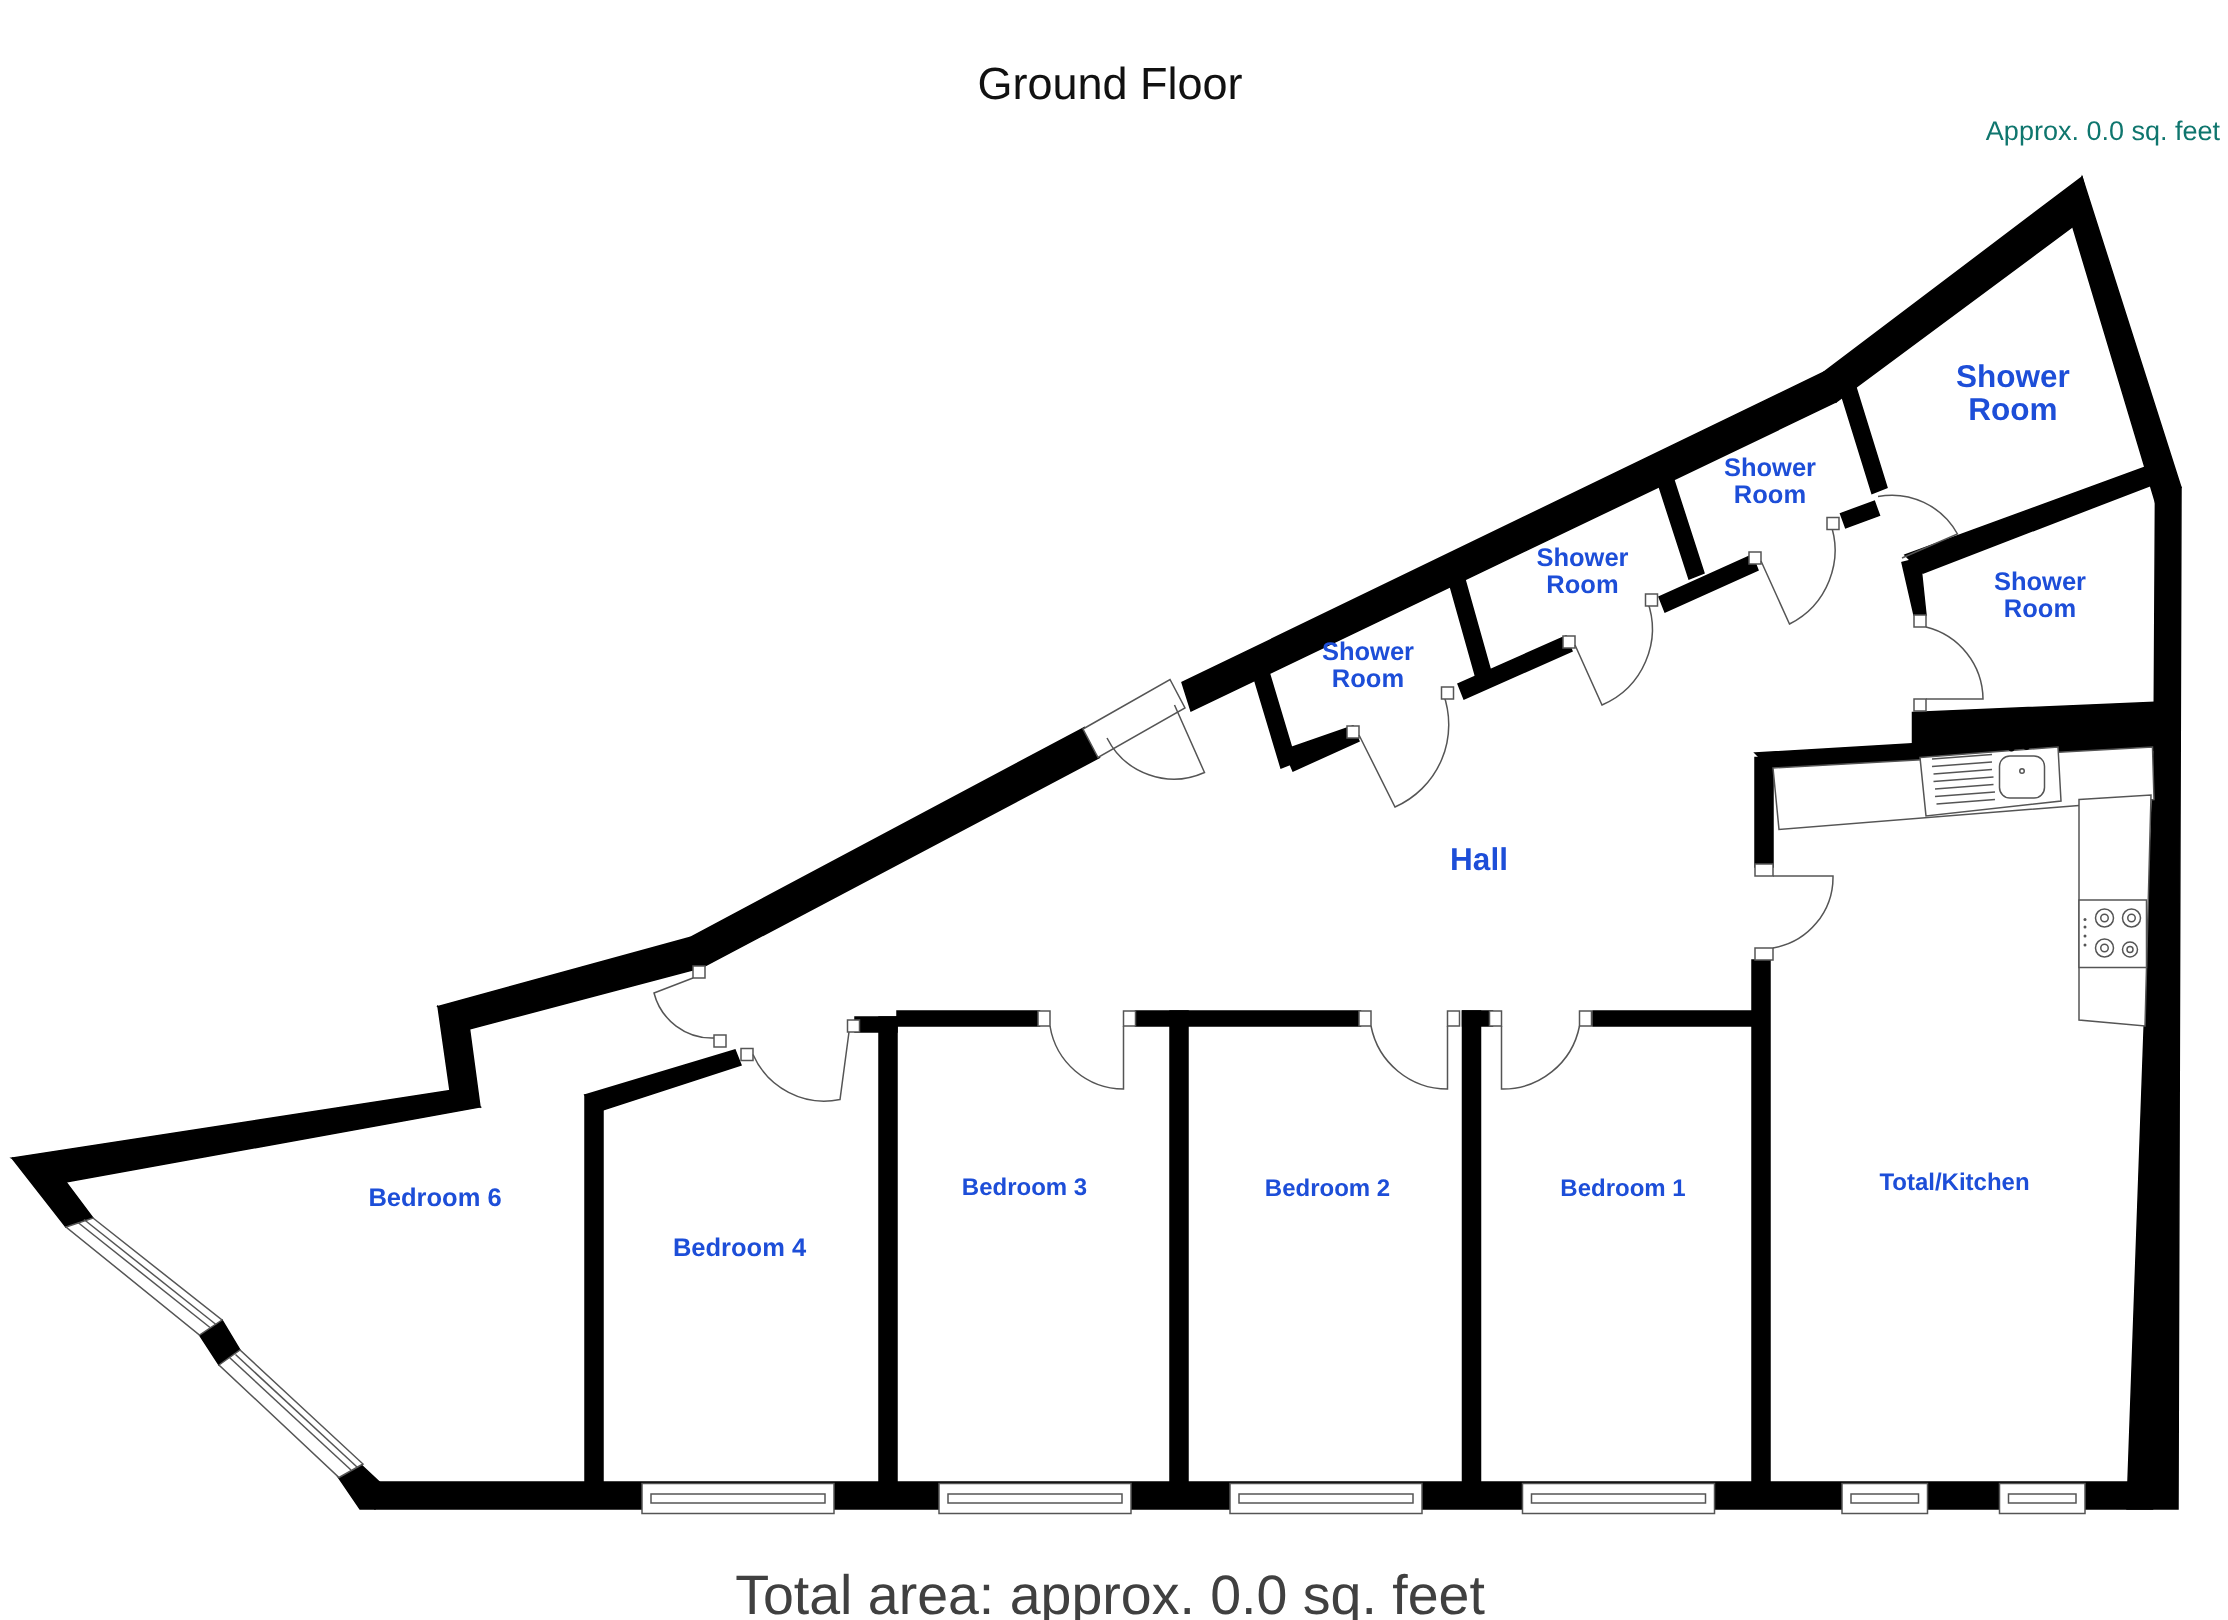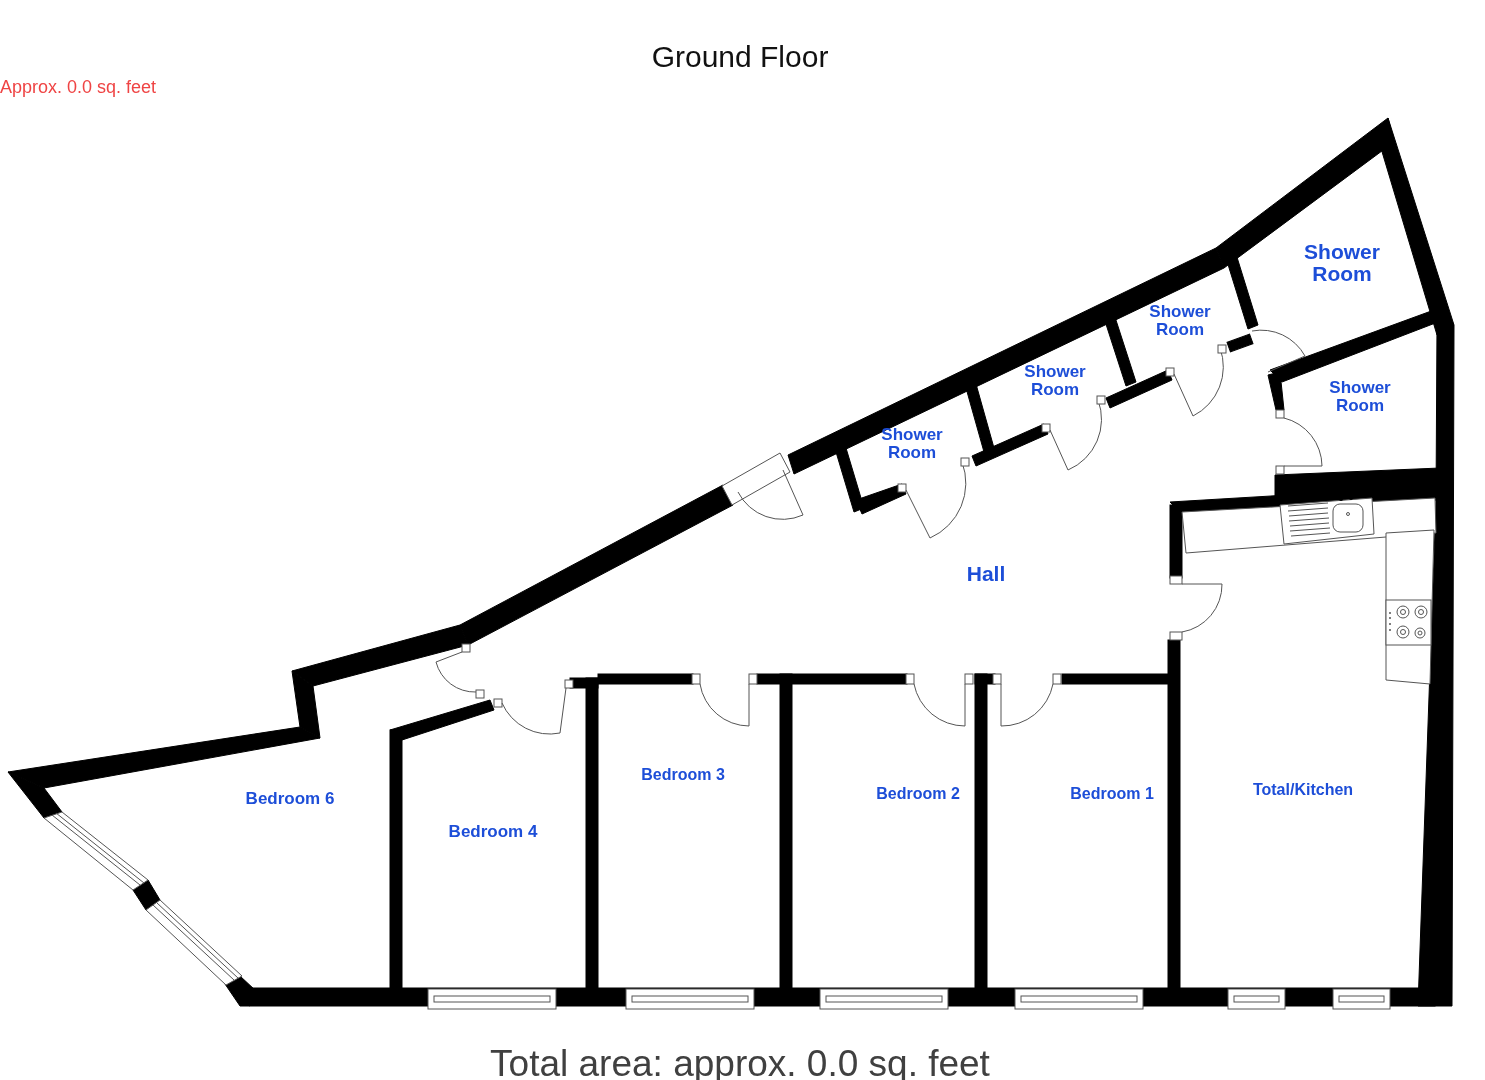--- a/index.html
+++ b/index.html
@@ -1,18 +1,18 @@
 <!DOCTYPE html>
 <html><head>
 <meta charset="utf-8">
 <style>
   html, body { margin: 0; padding: 0; background: #ffffff; }
   body { width: 1485px; height: 1080px; position: relative; overflow: hidden; font-family: "Liberation Sans", sans-serif; }
   .title { position: absolute; left: 0; width: 1480px; top: 40px; text-align: center; font-weight: normal; font-size: 30px; color: #111; }
-  .subtitle { position: absolute; left: 0; width: 1480px; top: 77px; text-align: left; font-size: 18px; color: #ef4444; }
+  .subtitle { position: absolute; left: 0; width: 1480px; top: 77px; text-align: right; font-size: 18px; color: #0f766e; }
   .footer { position: absolute; left: 0; width: 1480px; top: 1043px; text-align: center; font-size: 37px; color: #404040; }
   svg.plan { position: absolute; left: 0; top: 0; }
   .wall { fill: #000; stroke: #000; stroke-linejoin: miter; }
   .thin { fill: none; stroke: #555; stroke-width: 1; }
   .thinw { fill: #fff; stroke: #555; stroke-width: 1; }
   .room-label { position: absolute; font-weight: bold; color: #1d4ed8; text-align: center; white-space: pre-line; line-height: 1.05; transform: translate(-50%, -50%); }
   .lg { font-size: 21px; }
   .md { font-size: 17px; }
   .sm { font-size: 16px; }
 </style>
@@ -208,18 +208,18 @@
 <div class="room-label md" style="left:1055px;top:381px;">Shower
 Room</div>
 <div class="room-label md" style="left:1180px;top:321px;">Shower
 Room</div>
 <div class="room-label lg" style="left:1342px;top:263px;">Shower
 Room</div>
 <div class="room-label md" style="left:1360px;top:397px;">Shower
 Room</div>
 <div class="room-label md" style="left:290px;top:799px;">Bedroom 6</div>
 <div class="room-label md" style="left:493px;top:797px;margin-top:35px;">Bedroom 4</div>
-<div class="room-label sm" style="left:683px;top:775px;">Bedroom 3</div>
-<div class="room-label sm" style="left:885px;top:794px;margin-left:33px;">Bedroom 2</div>
-<div class="room-label sm" style="left:1082px;top:794px;margin-left:30px;">Bedroom 1</div>
+<div class="room-label sm" style="left:683px;top:793px;">Bedroom 3</div>
+<div class="room-label sm" style="left:885px;top:794px;">Bedroom 2</div>
+<div class="room-label sm" style="left:1082px;top:794px;">Bedroom 1</div>
 <div class="room-label sm" style="left:1303px;top:790px;">Total/Kitchen</div>
 
 <div class="footer">Total area: approx. 0.0 sq. feet</div>
 
 </body></html>

